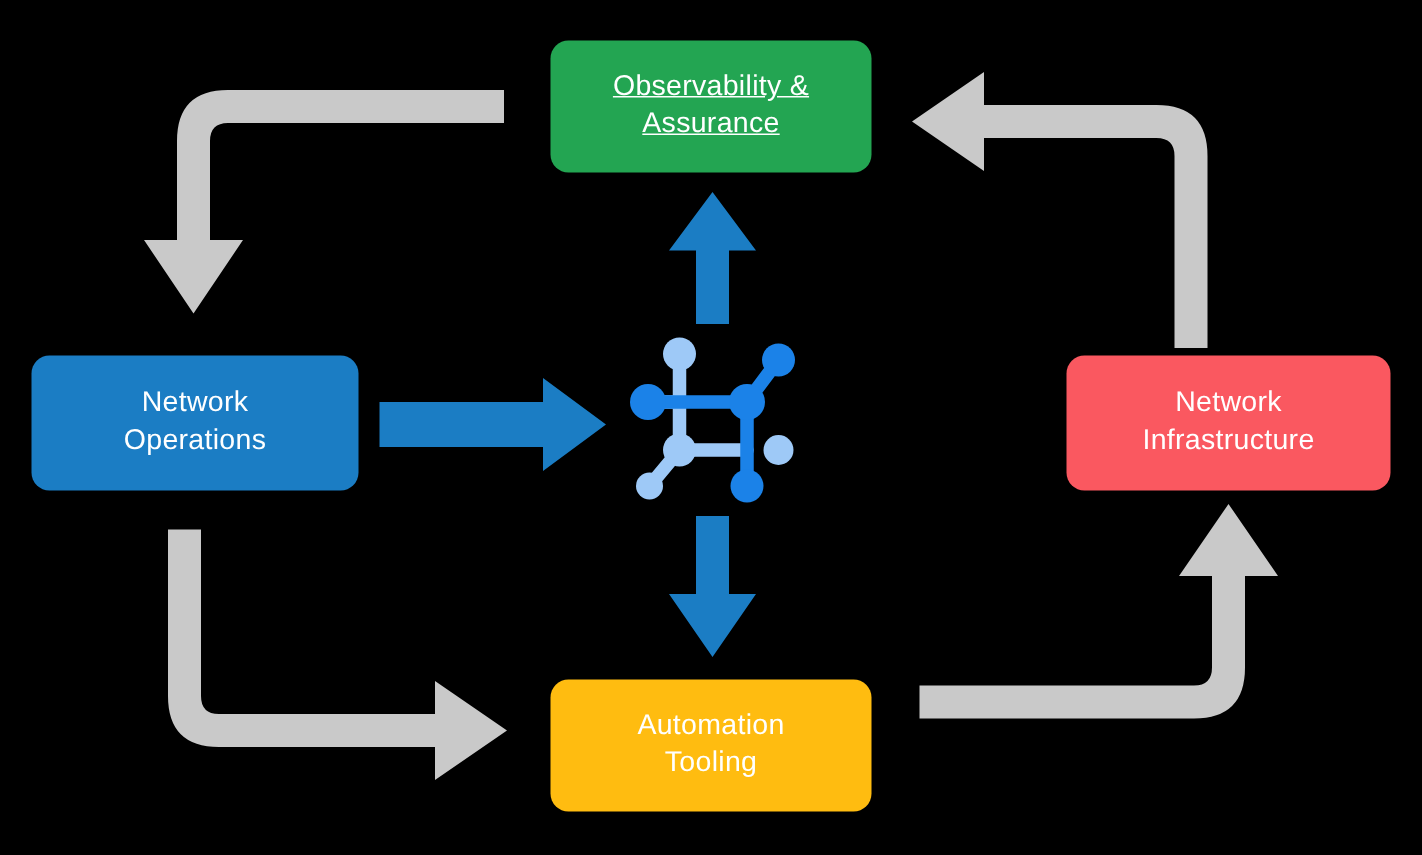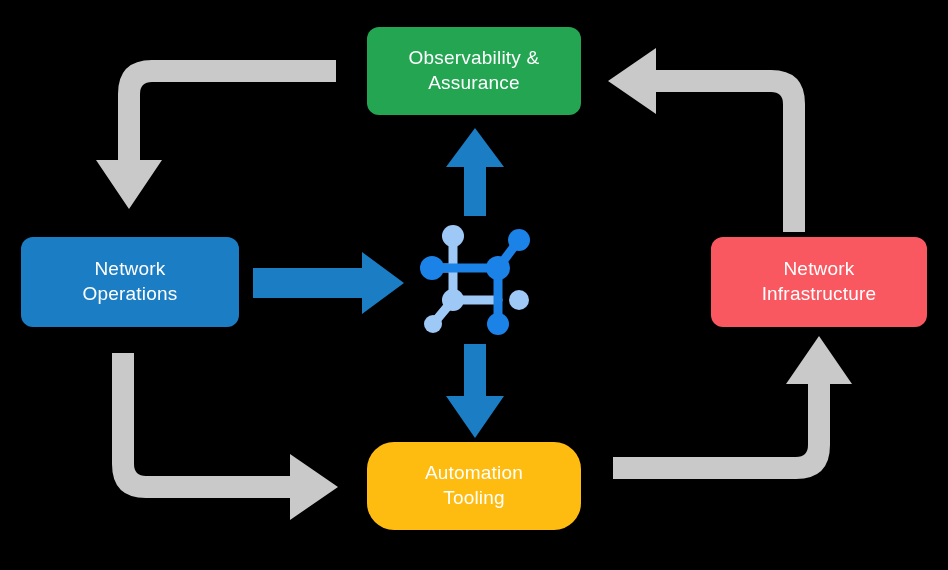--- a/index.html
+++ b/index.html
@@ -43,21 +43,21 @@
   #node-observability {
     left: 367px; top: 27px; width: 214px; height: 88px;
   }
   #node-network-operations {
     left: 21px; top: 237px; width: 218px; height: 90px;
   }
   #node-network-infrastructure {
     left: 711px; top: 237px; width: 216px; height: 90px;
   }
   #node-automation-tooling {
-    left: 367px; top: 442px; width: 214px; height: 88px; border-radius: 27px;
+    left: 367px; top: 453px; width: 214px; height: 88px;
   }
   #center-network-icon {
     position: absolute;
     left: 420px; top: 220px;
     width: 112px; height: 116px;
     z-index: 6;
   }
 </style>
 </head>
 <body>
@@ -170,21 +170,21 @@
     </g>
 
     <g fill="#1b82e8">
       <circle cx="12" cy="48" r="12"></circle>
       <circle cx="78" cy="48" r="12"></circle>
       <circle cx="99" cy="20" r="11"></circle>
       <circle cx="78" cy="104" r="11"></circle>
     </g>
   </svg>
 
-  <div class="node-box" id="node-observability" style="background:#23a552;">
+  <div class="node-box" id="node-observability" style="background:#23a552;text-decoration:underline;">
     <span>Observability &amp;
 Assurance</span>
   </div>
 
   <div class="node-box" id="node-network-operations" style="background:#1b7dc4;">
     <span>Network
 Operations</span>
   </div>
 
   <div class="node-box" id="node-network-infrastructure" style="background:#fa5860;">

